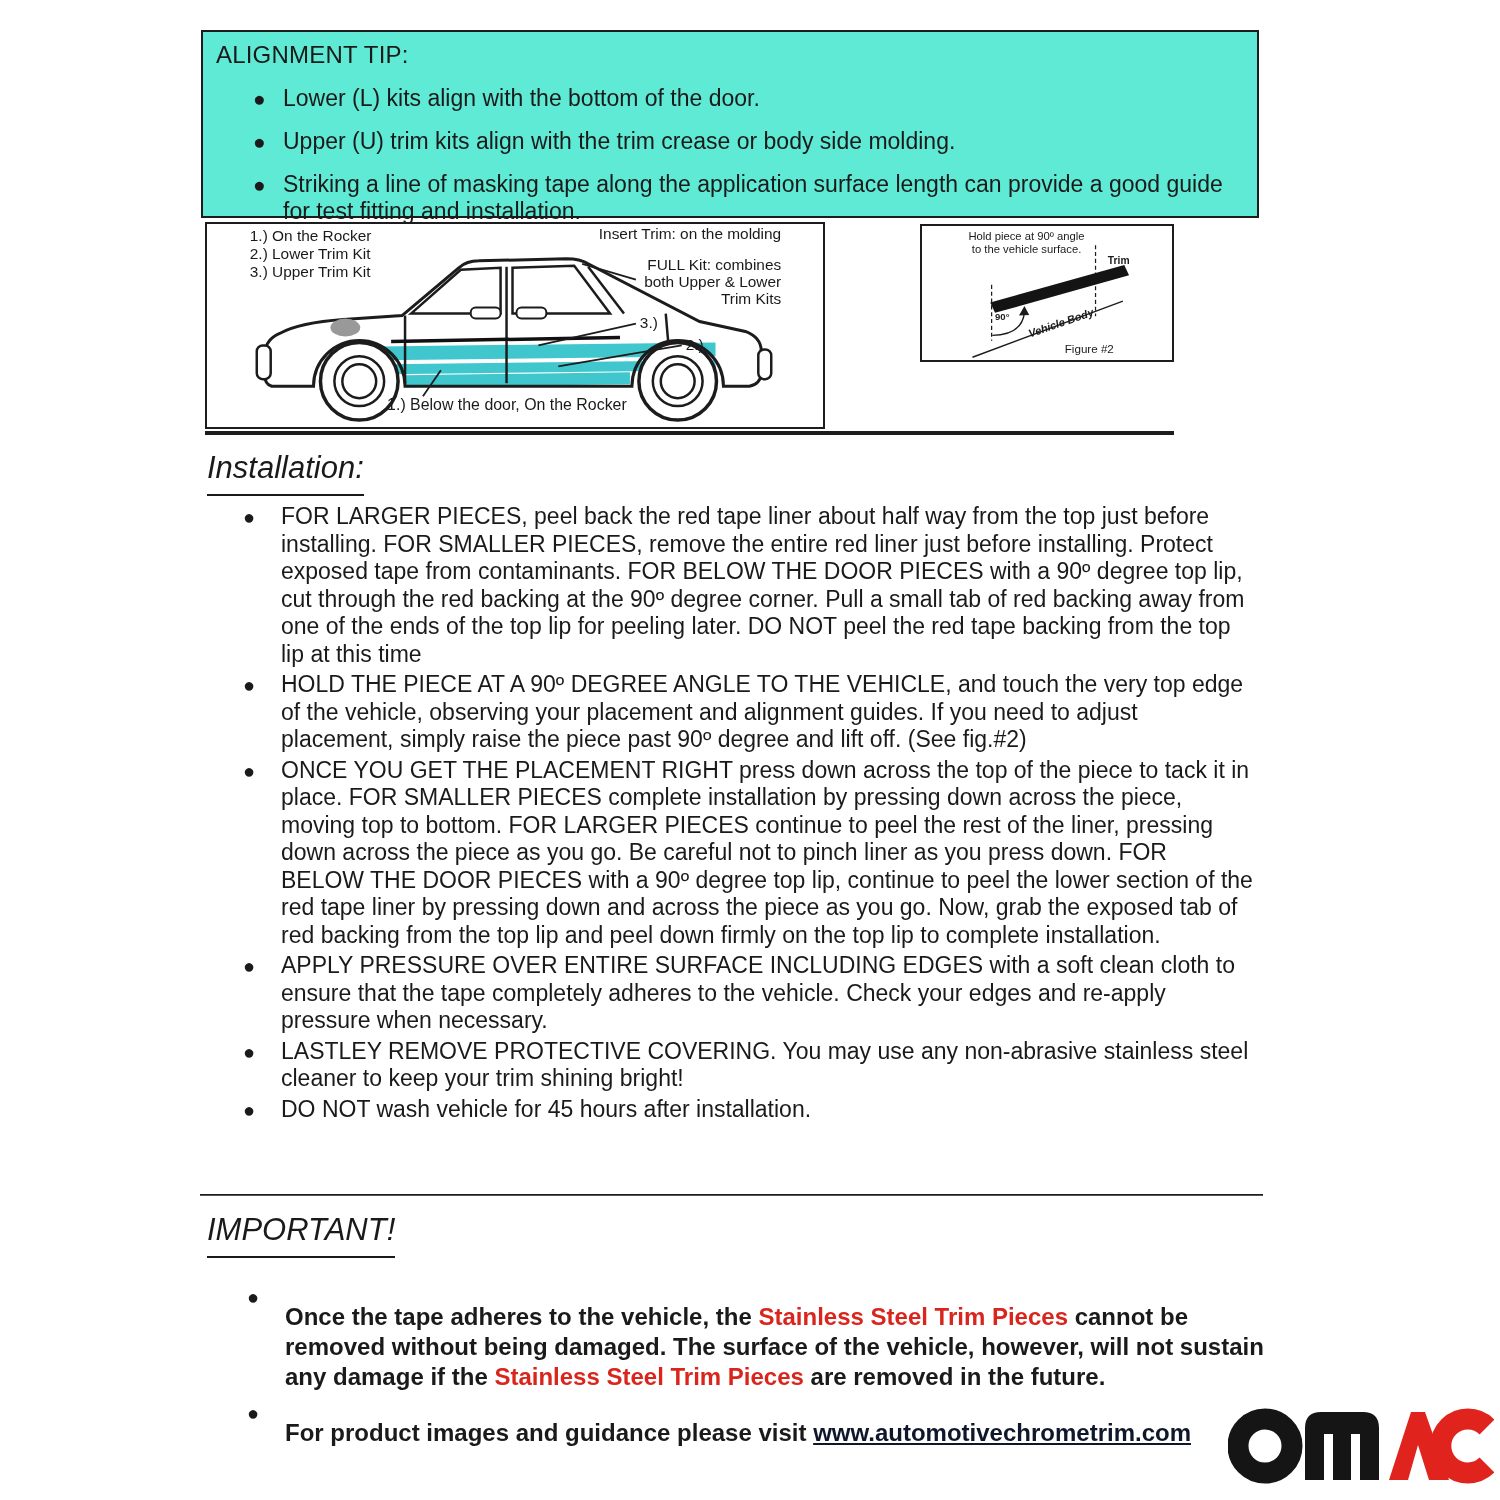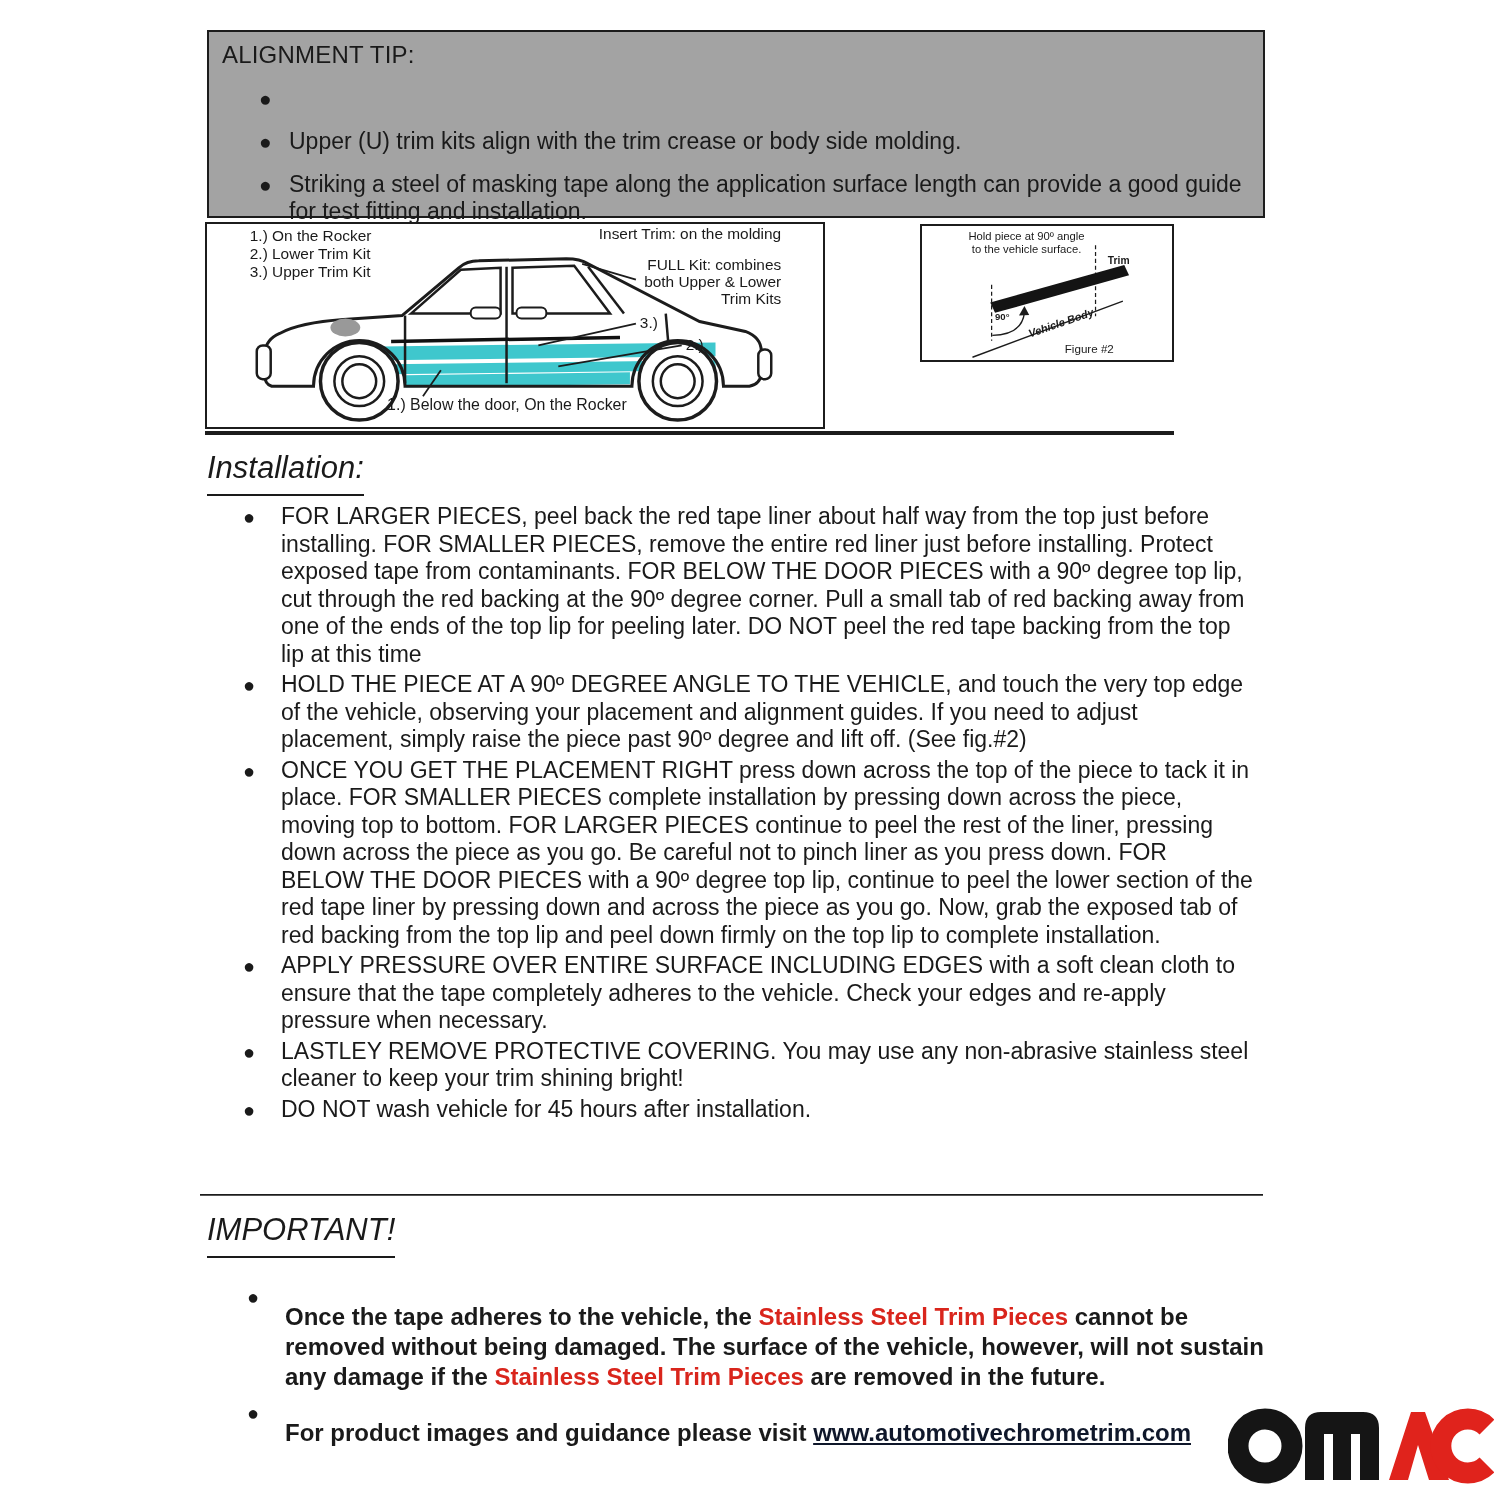--- a/index.html
+++ b/index.html
@@ -8,22 +8,22 @@
     width: 1500px; height: 1500px;
     position: relative;
     font-family: "Liberation Sans", sans-serif;
     color: #1a1a1a;
     overflow: hidden;
   }
   .abs { position: absolute; }
 
   
   .tip-box {
-    left: 207px; top: 30px; width: 1058px; height: 188px;
-    background: #a3a3a3;
+    left: 201px; top: 30px; width: 1058px; height: 188px;
+    background: #5eead4;
     border: 2px solid #1c1c1c;
   }
   .tip-title {
     font-size: 24px; margin: 9px 0 0 13px; letter-spacing: .2px;
   }
   .tip-list { list-style: none; }
   .tip-list li {
     display: flex; align-items: flex-start;
     font-size: 23px; line-height: 27px;
     padding-left: 50px; margin-top: 16px;
@@ -92,28 +92,29 @@
   text { font-family: "Liberation Sans", sans-serif; fill: #1a1a1a; }
 </style>
 </head>
 <body>
 
 <div class="abs tip-box">
   <div class="tip-title">ALIGNMENT TIP:</div>
   <ul class="tip-list">
     <li>
       <span class="dot">●</span>
+      <span class="txt">Lower (L) kits align with the bottom of the door.</span>
     </li>
     <li>
       <span class="dot">●</span>
       <span class="txt">Upper (U) trim kits align with the trim crease or body side molding.</span>
     </li>
     <li>
       <span class="dot">●</span>
-      <span class="txt">Striking a steel of masking tape along the application surface length can provide a good guide for test fitting and installation.</span>
+      <span class="txt">Striking a line of masking tape along the application surface length can provide a good guide for test fitting and installation.</span>
     </li>
   </ul>
 </div>
 
 <div class="abs fig1-box">
   <svg viewBox="0 0 553 204">
 
     <g>
       <path d="M143,123 L478,119 L478,133 L143,137 Z" fill="#3fc7cd"></path>
       <path d="M150,141 L478,137 L478,147 L150,151 Z" fill="#3fc7cd"></path>

